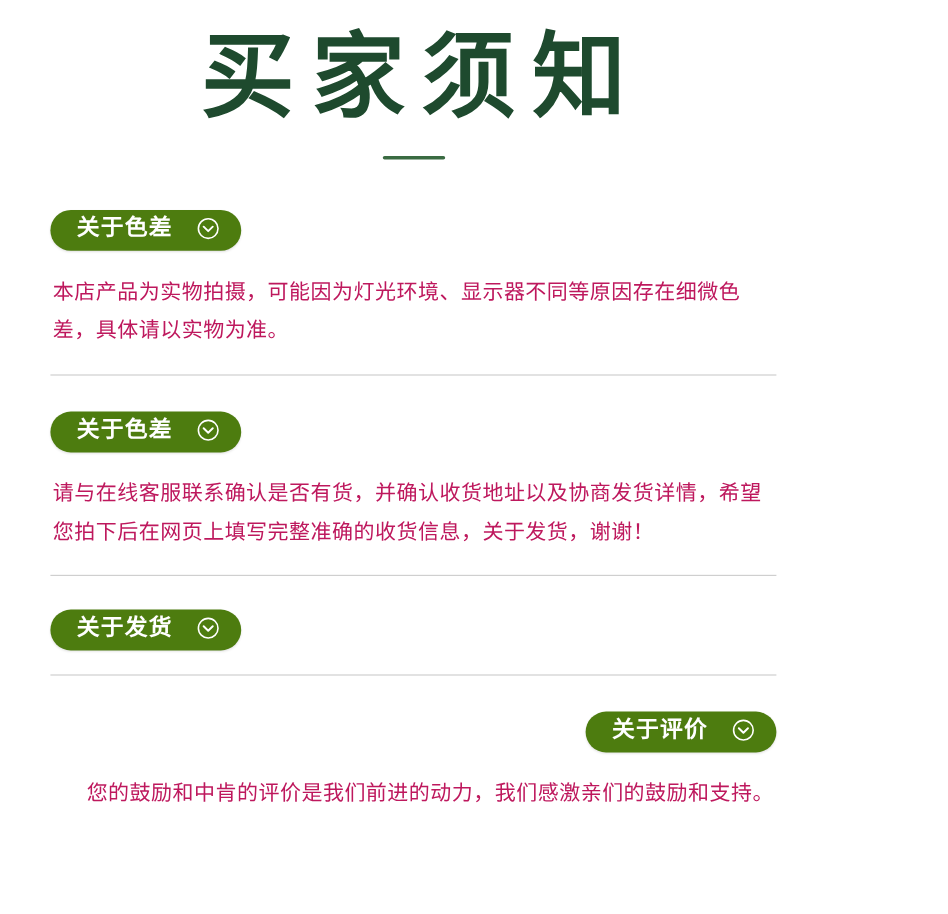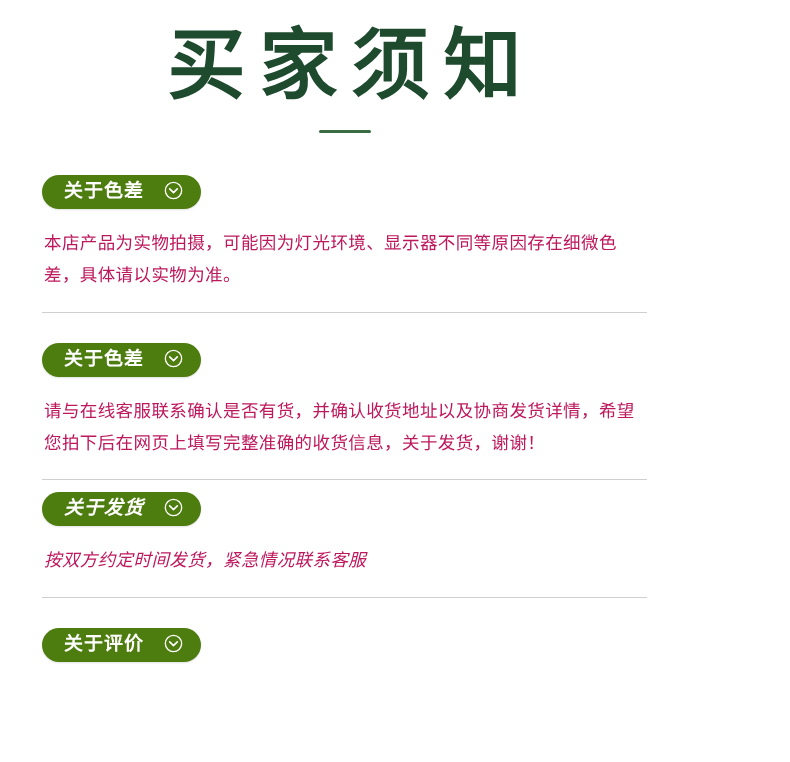--- a/index.html
+++ b/index.html
@@ -88,22 +88,22 @@
     margin: 18px 2px 0 2px;
     max-width: 705px;
   }
   .divider {
     height: 1px;
     background: #cfcfcf;
     margin-top: 20px;
   }
 
   .gap-1 { margin-top: 30px; }
-  .gap-2 { margin-top: 12px; font-style: italic; }
-  .gap-3 { margin-top: 30px; }
+  .gap-2 { margin-top: 28px; }
+  .gap-3 { margin-top: 30px; text-align: right; }
 </style>
 </head>
 <body>
 
 <div class="page">
 
   <div class="header">
     <h1 class="header-title">买家须知</h1>
     <div class="header-rule"></div>
   </div>
@@ -141,31 +141,31 @@
     <div class="section gap-2">
       <div class="section-head">
         <span class="section-label">关于发货</span>
         <span class="chevron-icon">
           <svg width="19" height="19" viewBox="0 0 20 20" aria-hidden="true">
             <circle cx="10" cy="10" r="8.6" fill="none" stroke="#ffffff" stroke-width="1.4"></circle>
             <path d="M6 8.3 L10 12.2 L14 8.3" fill="none" stroke="#ffffff" stroke-width="1.7" stroke-linecap="round" stroke-linejoin="round"></path>
           </svg>
         </span>
       </div>
-      <p class="section-body">按双方约定时间发货，紧急情况联系客服</p>
       <div class="divider"></div>
     </div>
 
     <div class="section gap-3">
       <div class="section-head">
         <span class="section-label">关于评价</span>
         <span class="chevron-icon">
           <svg width="19" height="19" viewBox="0 0 20 20" aria-hidden="true">
             <circle cx="10" cy="10" r="8.6" fill="none" stroke="#ffffff" stroke-width="1.4"></circle>
             <path d="M6 8.3 L10 12.2 L14 8.3" fill="none" stroke="#ffffff" stroke-width="1.7" stroke-linecap="round" stroke-linejoin="round"></path>
           </svg>
         </span>
       </div>
+      <p class="section-body">您的鼓励和中肯的评价是我们前进的动力，我们感激亲们的鼓励和支持。</p>
       
     </div>
 
   </div>
 </div>
 
 </body></html>

